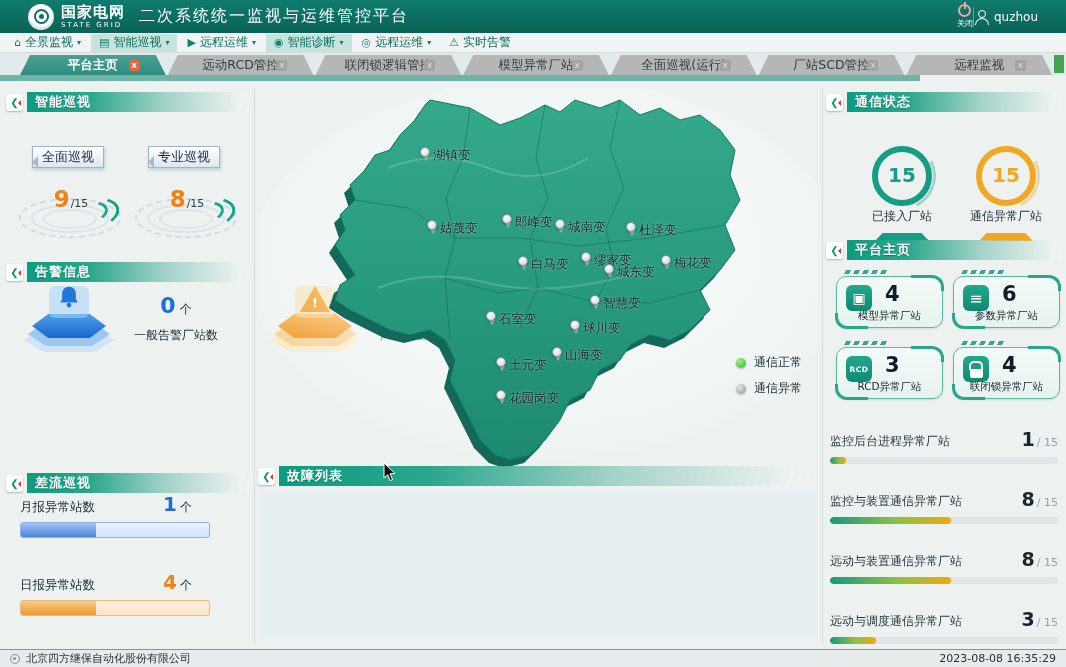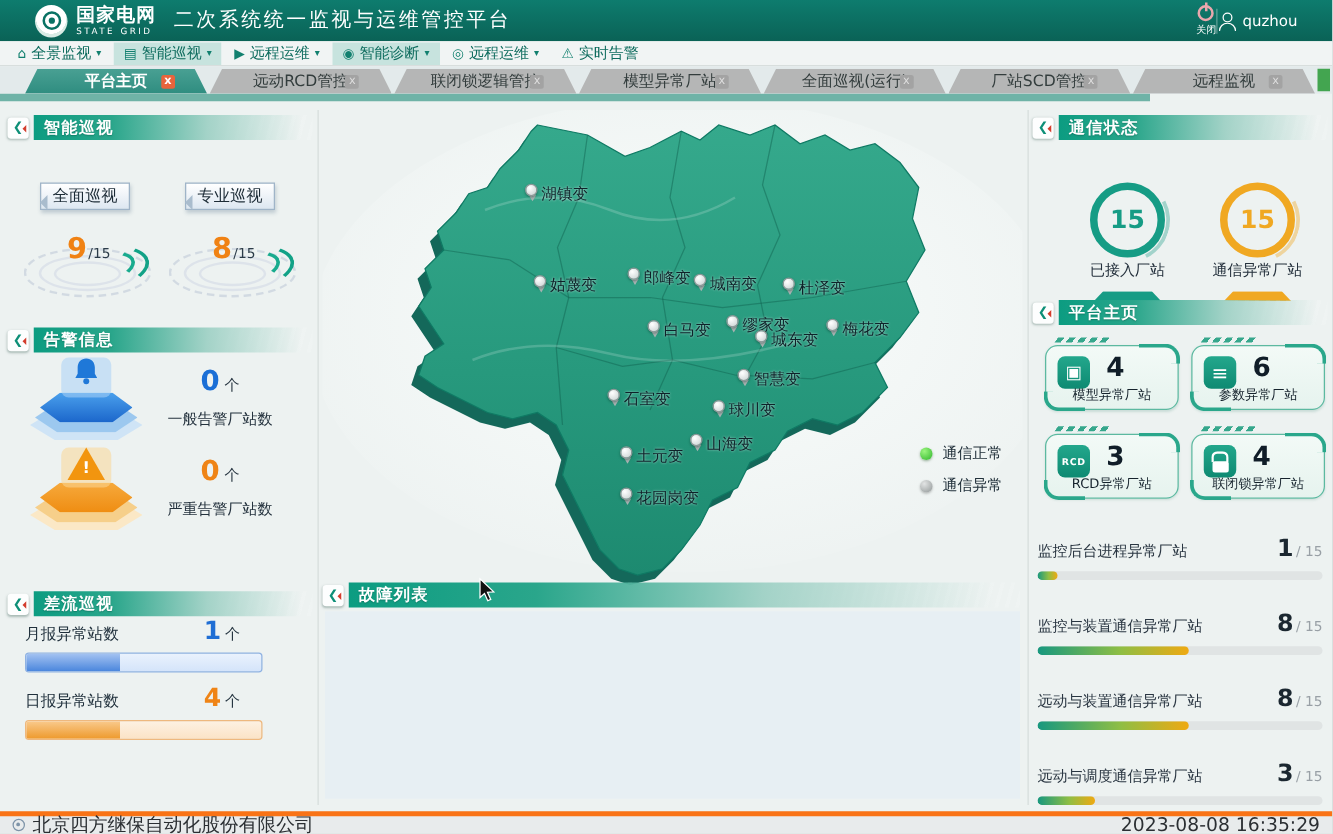--- a/index.html
+++ b/index.html
@@ -75,21 +75,21 @@
   .e2{left:13px;top:26px;width:78px;height:29px;}
   .e3{left:25px;top:31px;width:54px;height:20px;}
   .arc{position:absolute;border-radius:50%;border:3px solid transparent;}
   .a1{left:0;top:19px;width:102px;height:41px;border-right-color:#12a287;transform:rotate(-10deg);}
   .a2{left:12px;top:25px;width:79px;height:30px;border-right-color:#18ab8e;transform:rotate(-14deg);}
   .pg-num{position:absolute;left:0;top:8px;width:100%;text-align:center;}
   .pg-val{font-size:23px;font-weight:bold;color:#f08214;}
   .pg-tot{font-size:11px;color:#2c3c49;margin-left:1px;}
 
   
-  .al-host{position:absolute;left:22px;top:282px;width:220px;display:flex;flex-direction:column;gap:0;}
+  .al-host{position:absolute;left:22px;top:282px;width:220px;display:flex;flex-direction:row;gap:32px;}
   .al-item{display:flex;align-items:center;height:72px;}
   .al-ic{position:relative;width:94px;height:72px;flex:0 0 auto;}
   .hex{position:absolute;left:50%;transform:translateX(-50%);
     clip-path:polygon(22% 0,78% 0,100% 50%,78% 100%,22% 100%,0 50%);}
   .al-item.info .h1{top:46px;width:90px;height:24px;background:#cfe4f6;}
   .al-item.info .h2{top:40px;width:82px;height:24px;background:#9cc8ef;}
   .al-item.info .h3{top:32px;width:74px;height:24px;background:linear-gradient(180deg,#4aa0ec,#1b66cb);}
   .al-item.warn .h1{top:46px;width:90px;height:24px;background:#fbe8c6;}
   .al-item.warn .h2{top:40px;width:82px;height:24px;background:#f6cf8a;}
   .al-item.warn .h3{top:32px;width:74px;height:24px;background:linear-gradient(180deg,#f6a93c,#ef8d12);}
@@ -101,21 +101,21 @@
     border-left:15px solid transparent;border-right:15px solid transparent;border-bottom:26px solid #f2950f;}
   .tri b{position:absolute;left:-3px;top:9px;color:#fff;font-size:13px;font-weight:bold;}
   .al-txt{width:120px;text-align:center;}
   .al-val{font-size:22px;font-weight:bold;}
   .al-item.info .al-val{color:#1b6fd6;}
   .al-item.warn .al-val{color:#ef8416;}
   .al-unit{font-size:12px;color:#24323e;margin-left:4px;}
   .al-lab{font-size:12px;color:#24323e;margin-top:9px;}
 
   
-  .df-host{position:absolute;left:20px;top:492px;width:190px;display:flex;flex-direction:column;gap:8px;}
+  .df-host{position:absolute;left:20px;top:492px;width:190px;display:flex;flex-direction:column;gap:32px;}
   .df-row{}
   .df-top{display:flex;align-items:flex-end;}
   .df-lab{font-size:12.5px;color:#20303c;}
   .df-right{margin-left:auto;margin-right:18px;}
   .df-val{font-size:20px;font-weight:bold;}
   .df-row.blue .df-val{color:#1f6ed4;}
   .df-row.orange .df-val{color:#ef8416;}
   .df-unit{font-size:12px;color:#20303c;margin-left:3px;}
   .df-bar{margin-top:6px;width:190px;height:16px;border-radius:3px;overflow:hidden;}
   .df-row.blue .df-bar{border:1px solid #8fb2e2;background:linear-gradient(180deg,#eaf2fd,#d4e4fa);}
@@ -187,22 +187,22 @@
   .prow{}
   .pr-top{display:flex;align-items:flex-end;height:22px;}
   .pr-lab{font-size:12px;color:#2a3642;}
   .pr-right{margin-left:auto;}
   .pr-val{font-size:19px;font-weight:bold;color:#1b2730;}
   .pr-tot{font-size:11px;color:#99a0a6;margin-left:2px;}
   .pr-track{margin-top:7px;width:228px;height:7px;border-radius:4px;background:#e0e4e4;overflow:hidden;}
   .pr-fill{height:100%;border-radius:4px;background:linear-gradient(90deg,#17987f,#8fbe44 55%,#efa912);}
 
   
-  .footer{position:absolute;left:0;top:649px;width:1066px;height:18px;background:#e8ebec;border-top:4px solid #f97316;
-    display:flex;align-items:center;padding:0 10px;font-size:15px;color:#2b2f33;justify-content:flex-end;}
+  .footer{position:absolute;left:0;top:649px;width:1066px;height:18px;background:#e8ebec;border-top:1px solid #f97316;
+    display:flex;align-items:center;padding:0 10px;font-size:11px;color:#2b2f33;justify-content:flex-end;}
   .f-ic{width:10px;height:10px;border:1.5px solid #7d93a8;border-radius:50%;margin-right:6px;position:relative;}
   .f-ic::after{content:"";position:absolute;left:2px;top:2px;width:3px;height:3px;background:#7d93a8;border-radius:50%;}
   .f-time{margin-left:auto;}
 </style>
 </head>
 <body>
 
 <div class="screen">
 
   <div class="topbar">

